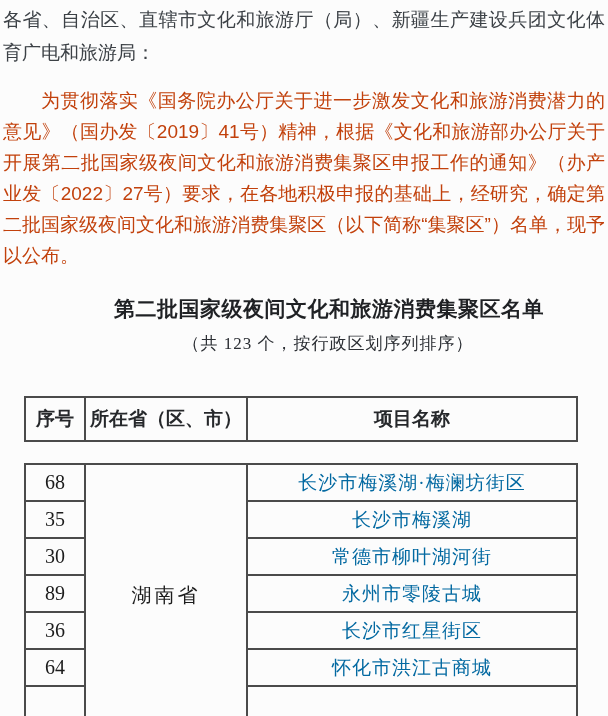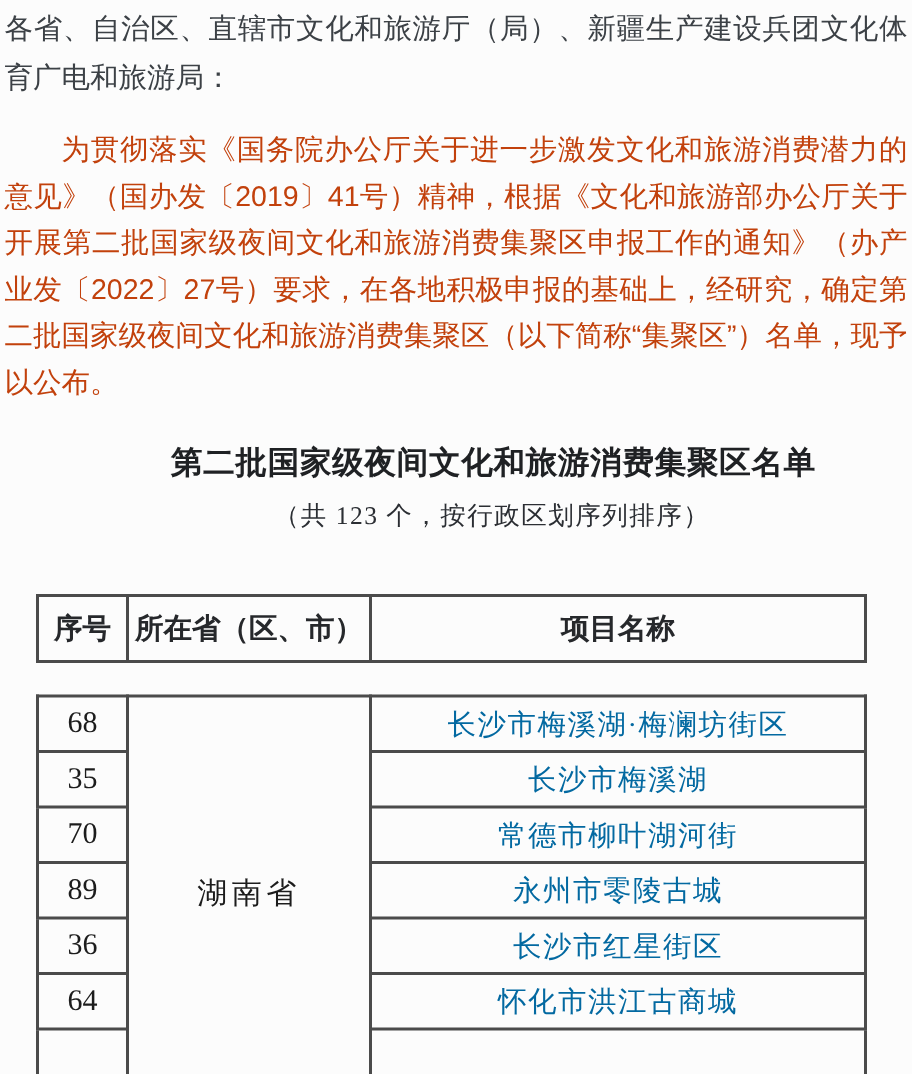--- a/index.html
+++ b/index.html
@@ -136,21 +136,21 @@
       <tr>
         <td class="cell-no">68</td>
         <td class="cell-prov" rowspan="7">湖南省</td>
         <td class="cell-name">长沙市梅溪湖·梅澜坊街区</td>
       </tr>
       <tr>
         <td class="cell-no">35</td>
         <td class="cell-name">长沙市梅溪湖</td>
       </tr>
       <tr>
-        <td class="cell-no">70</td>
+        <td class="cell-no">30</td>
         <td class="cell-name">常德市柳叶湖河街</td>
       </tr>
       <tr>
         <td class="cell-no">89</td>
         <td class="cell-name">永州市零陵古城</td>
       </tr>
       <tr>
         <td class="cell-no">36</td>
         <td class="cell-name">长沙市红星街区</td>
       </tr>

